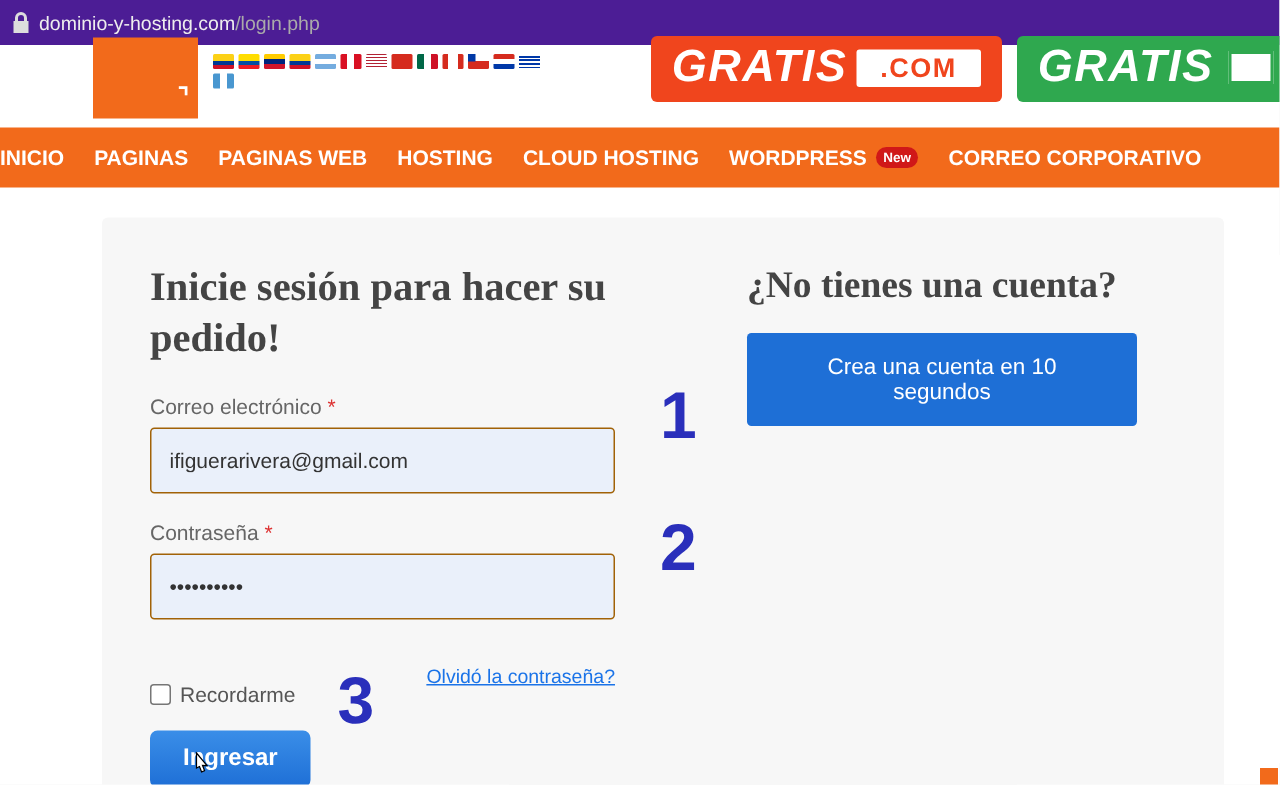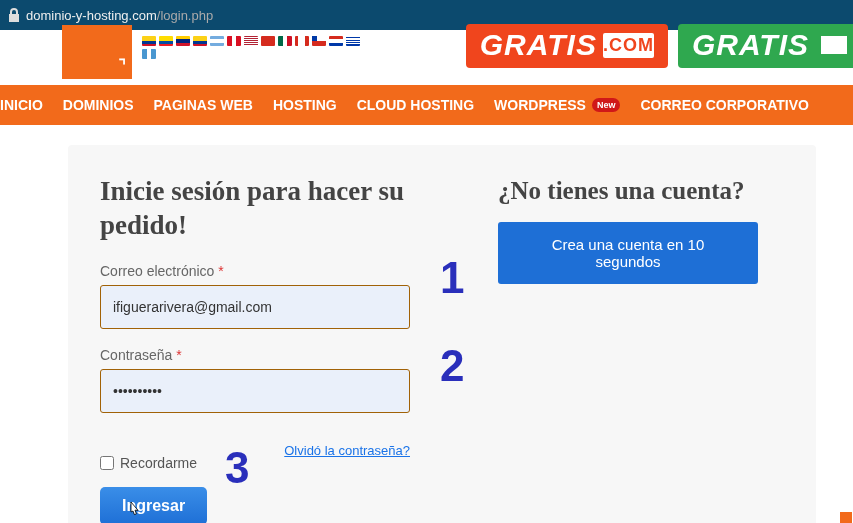--- a/index.html
+++ b/index.html
@@ -1,19 +1,19 @@
 <!DOCTYPE html>
 <html><head>
 <meta charset="utf-8">
 <style>
   * { box-sizing: border-box; margin: 0; padding: 0; }
   body { font-family: Arial, Helvetica, sans-serif; background: #fff; width: 853px; height: 523px; overflow: hidden; }
   
   
-  .addr-bar { background: #0c4a6e; height: 30px; display: flex; align-items: center; padding: 0 8px; color: #ddd; font-size: 13px; }
+  .addr-bar { background: #4c1d95; height: 30px; display: flex; align-items: center; padding: 0 8px; color: #ddd; font-size: 13px; }
   .lock-icon { display: inline-flex; margin-right: 6px; }
   .url-host { color: #eee; }
   .url-path { color: #aaa; }
 
   
   .top-strip { height: 55px; display: flex; align-items: center; padding-left: 62px; position: relative; }
   .logo-sq { width: 70px; height: 54px; background: #f26a1b; position: relative; top: -6px; display:flex; align-items:flex-end; justify-content:flex-end; padding:4px 6px;}
   .logo-sq span{ color:#fff; font-size:16px; font-weight:bold;}
   .flags { display: flex; gap: 3px; margin-left: 10px; align-self:flex-start; margin-top:6px; flex-wrap:wrap; width:220px;}
   .flag { width: 14px; height: 10px; background:#ccc; border-radius:1px;}
@@ -28,21 +28,21 @@
   .flag.uy{background:repeating-linear-gradient(#fff 0 1.2px,#0038a8 1.2px 2.4px);}
   .flag.gt{background:linear-gradient(to right,#4997d0 33%,#fff 33% 66%,#4997d0 66%);}
   .flag.us{background:repeating-linear-gradient(#b22234 0 1px,#fff 1px 2px);}
   .flag.ch{background:#d52b1e;}
   .flag.ca{background:linear-gradient(to right,#d52b1e 25%,#fff 25% 75%,#d52b1e 75%);}
   .flag.py{background:linear-gradient(to bottom,#d52b1e 33%,#fff 33% 66%,#0038a8 66%);}
 
   .badges { position:absolute; right:-10px; top:-6px; display:flex; gap:10px; }
   .badge { font-family: Impact, 'Arial Black', sans-serif; font-size:30px; font-weight:900; font-style:italic; padding:4px 14px 6px; border-radius:4px; color:#fff; letter-spacing:1px; display:flex; align-items:center; gap:6px;}
   .badge.red { background:#f0451d; }
-  .badge.red .com{ background:#fff; color:#f0451d; font-style:normal; font-size:18px; padding:2px 0; border-radius:2px; font-family:Arial; font-weight:bold;}
+  .badge.red .com{ background:#fff; color:#f0451d; font-style:normal; font-size:18px; padding:2px 16px; border-radius:2px; font-family:Arial; font-weight:bold;}
   .badge.green{ background:#2fa84f; }
   .badge.green .card{ width:30px; height:22px; background:#fff; border:2px solid #2fa84f; display:inline-block; margin-left:4px;}
 
   
   .nav { background:#f26a1b; height:40px; display:flex; align-items:center; gap:20px; white-space:nowrap; overflow:hidden;}
   .nav a { color:#fff; text-decoration:none; font-weight:bold; font-size:14px; display:flex; align-items:center; gap:6px;}
   .pill-new{ background:#d01818; color:#fff; font-size:9px; padding:2px 5px; border-radius:8px; font-weight:bold;}
 
   
   .content { padding:20px 0 0 68px; display:flex; gap:0; position:relative;}
@@ -107,21 +107,21 @@
     </div>
     <div class="badge green">
       <span>GRATIS</span>
       <span class="card"></span>
     </div>
   </div>
 </div>
 
 <nav class="nav">
   <a href="#">INICIO</a>
-  <a href="#">DOMINIOS</a>
+  <a href="#">PAGINAS</a>
   <a href="#">PAGINAS WEB</a>
   <a href="#">HOSTING</a>
   <a href="#">CLOUD HOSTING</a>
   <a href="#">
     <span>WORDPRESS</span>
     <span class="pill-new">New</span>
   </a>
   <a href="#">CORREO CORPORATIVO</a>
 
 </nav>

